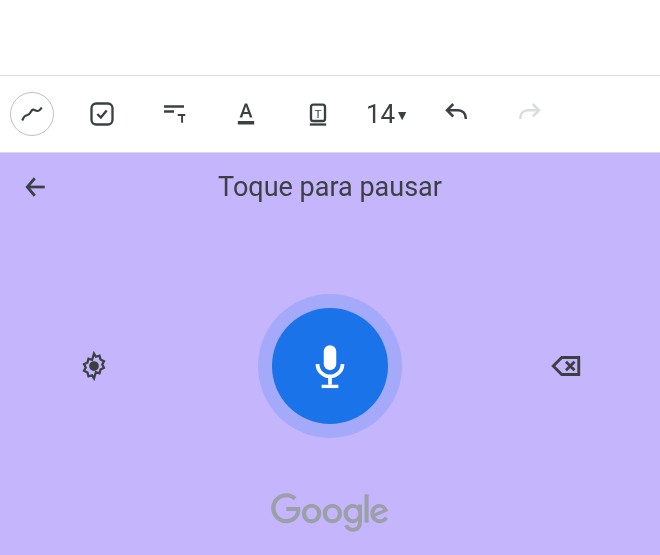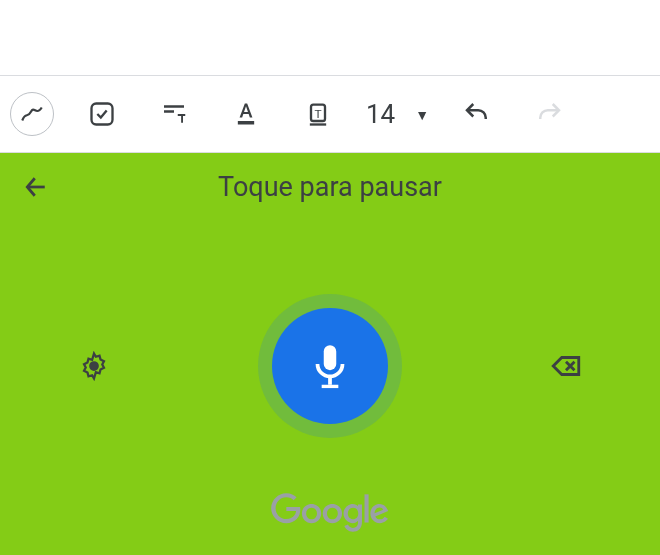--- a/index.html
+++ b/index.html
@@ -4,24 +4,24 @@
 <style>
   * { box-sizing: border-box; margin: 0; padding: 0; }
   body { width: 660px; height: 555px; font-family: -apple-system, Roboto, Arial, sans-serif; background: #fff; overflow: hidden; }
   
   .top-gap { height: 75px; background: #fff; }
   
   .toolbar { height: 78px; background: #fff; border-top: 1px solid #dadce0; border-bottom: 1px solid #dadce0; display: flex; align-items: center; padding: 0 8px; gap: 24px; justify-content: flex-start; }
   .tool-btn { width: 48px; height: 48px; display: flex; align-items: center; justify-content: center; cursor: pointer; color: #3c4043; }
   .tool-btn.circled { width: 44px; height: 44px; border: 1px solid #bdc1c6; border-radius: 50%; margin-left: 2px; }
   .tool-btn.disabled { color: #bdc1c6; opacity: 0.55; }
-  .font-size { display: flex; align-items: center; font-size: 26px; color: #3c4043; font-weight: 400; cursor: pointer; gap: 20px; }
+  .font-size { display: flex; align-items: center; font-size: 26px; color: #3c4043; font-weight: 400; cursor: pointer; gap: 0; }
   .font-size .caret { font-size: 14px; margin-top: 2px; }
   
-  .voice-panel { background: #84cc16; height: 402px; display: flex; flex-direction: column; }
+  .voice-panel { background: #c4b5fd; height: 402px; display: flex; flex-direction: column; }
   .voice-header { display: flex; align-items: center; padding: 12px 14px 0 14px; height: 56px; }
   .back-btn { width: 44px; height: 44px; display: flex; align-items: center; justify-content: center; cursor: pointer; color: #3c4043; }
   .voice-title { flex: 1; text-align: center; font-size: 27px; color: #3c4043; font-weight: 400; margin-left: -44px; }
   
   .voice-mid { flex: 1; display: flex; align-items: center; justify-content: space-between; padding: 0 70px; margin-top: 30px; }
   .side-btn { width: 48px; height: 48px; display: flex; align-items: center; justify-content: center; cursor: pointer; color: #3c4043; }
   .mic-btn { width: 116px; height: 116px; border-radius: 50%; background: #1a73e8; display: flex; align-items: center; justify-content: center; cursor: pointer; box-shadow: 0 0 0 14px rgba(26,115,232,0.18); }
   
   .brand { text-align: center; padding-bottom: 22px; display: flex; justify-content: center; }
   .brand svg { width: 118px; height: 40px; }

